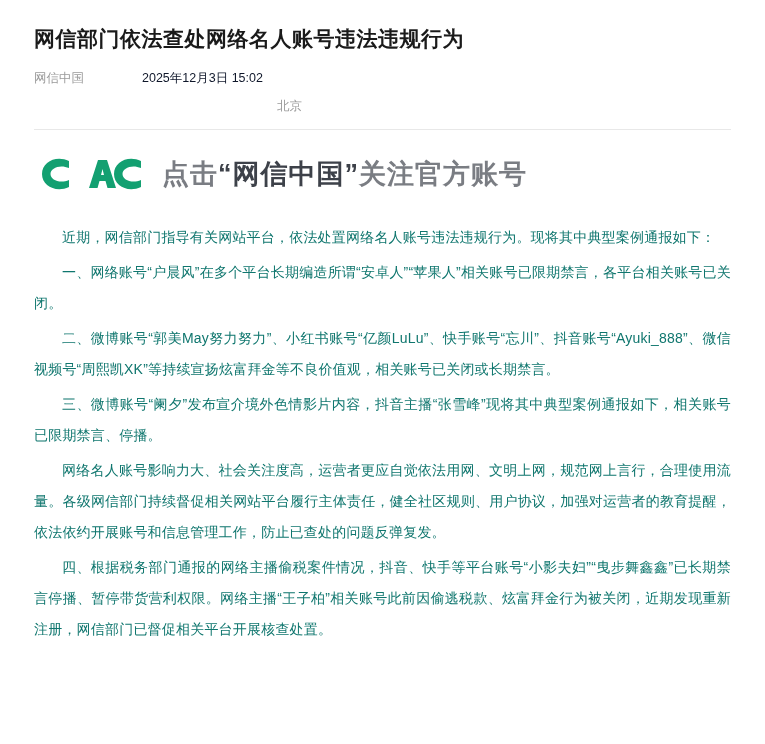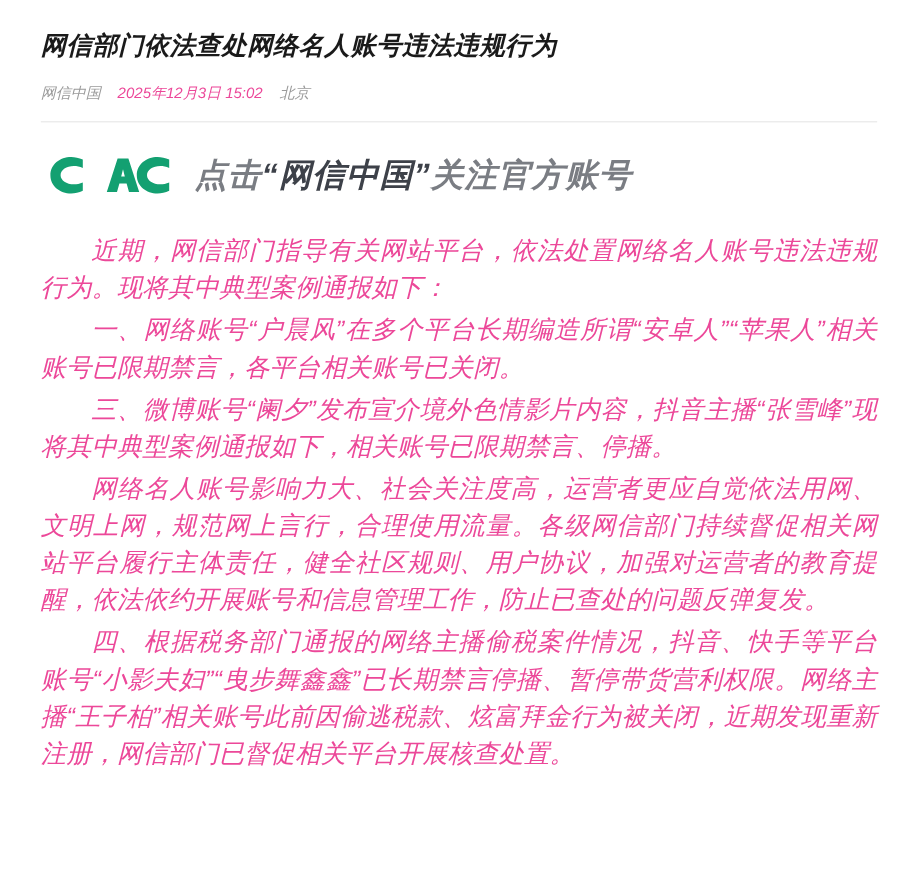--- a/index.html
+++ b/index.html
@@ -13,41 +13,40 @@
     font-family: "Liberation Sans", sans-serif;
     color: #222;
     overflow: hidden;
   }
   .page {
     width: 765px;
     height: 744px;
     box-sizing: border-box;
     padding: 18px 34px 0 34px;
     position: relative;
-    font-style: italic;
   }
   .article-title {
     font-size: 21px;
     font-weight: bold;
     color: #1a1a1a;
     letter-spacing: 0.5px;
     line-height: 30px;
     margin: 6px 0 0 0;
   }
   .meta-row {
     margin-top: 16px;
     display: flex;
     align-items: flex-start;
     gap: 14px;
     font-size: 12.5px;
     color: #9a9a9a;
   }
   .meta-source { color: #9a9a9a; }
-  .meta-time { color: #ec4899; }
-  .meta-place { color: #9a9a9a; }
+  .meta-time { color: #0f172a; margin-left: 44px; }
+  .meta-place { color: #9a9a9a; margin-top: 28px; }
 
   .divider {
     margin-top: 14px;
     border-top: 1px solid #e8e8e8;
     width: 100%;
   }
 
   .banner {
     margin-top: 10px;
     height: 68px;
@@ -66,23 +65,23 @@
     color: #7a7d83;
     letter-spacing: 1px;
     white-space: nowrap;
   }
   .banner-text .hl {
     color: #3d4149;
   }
 
   .body-text {
     margin-top: 14px;
-    font-size: 21px;
+    font-size: 14px;
     line-height: 31px;
-    color: #ec4899;
+    color: #0f766e;
     letter-spacing: 0.2px;
   }
   .body-text p {
     margin: 0 0 4px 0;
     text-indent: 2em;
     text-align: justify;
   }
 </style>
 </head>
 <body>
@@ -106,18 +105,19 @@
         <path d="M110 74 L128 18 L146 18 L164 74 L147 74 L143 60 L131 60 L127 74 Z M134 48 L140 48 L137 36 Z" fill="#13a071"></path>
         <path d="M214 20 C188 8, 160 22, 160 46 C160 70, 188 84, 214 72 L214 58 C196 66, 177 58, 177 46 C177 34, 196 26, 214 34 Z" fill="#13a071"></path>
       </svg>
     </span>
     <span class="banner-text"><span>点击</span><span class="hl">“网信中国”</span><span>关注官方账号</span></span>
   </div>
 
   <div class="body-text">
     <p>近期，网信部门指导有关网站平台，依法处置网络名人账号违法违规行为。现将其中典型案例通报如下：</p>
     <p>一、网络账号“户晨风”在多个平台长期编造所谓“安卓人”“苹果人”相关账号已限期禁言，各平台相关账号已关闭。</p>
+    <p>二、微博账号“郭美May努力努力”、小红书账号“亿颜LuLu”、快手账号“忘川”、抖音账号“Ayuki_888”、微信视频号“周熙凯XK”等持续宣扬炫富拜金等不良价值观，相关账号已关闭或长期禁言。</p>
     <p>三、微博账号“阑夕”发布宣介境外色情影片内容，抖音主播“张雪峰”现将其中典型案例通报如下，相关账号已限期禁言、停播。</p>
     <p>网络名人账号影响力大、社会关注度高，运营者更应自觉依法用网、文明上网，规范网上言行，合理使用流量。各级网信部门持续督促相关网站平台履行主体责任，健全社区规则、用户协议，加强对运营者的教育提醒，依法依约开展账号和信息管理工作，防止已查处的问题反弹复发。</p>
     <p>四、根据税务部门通报的网络主播偷税案件情况，抖音、快手等平台账号“小影夫妇”“曳步舞鑫鑫”已长期禁言停播、暂停带货营利权限。网络主播“王子柏”相关账号此前因偷逃税款、炫富拜金行为被关闭，近期发现重新注册，网信部门已督促相关平台开展核查处置。</p>
   </div>
 
 </div>
 
 </body></html>

